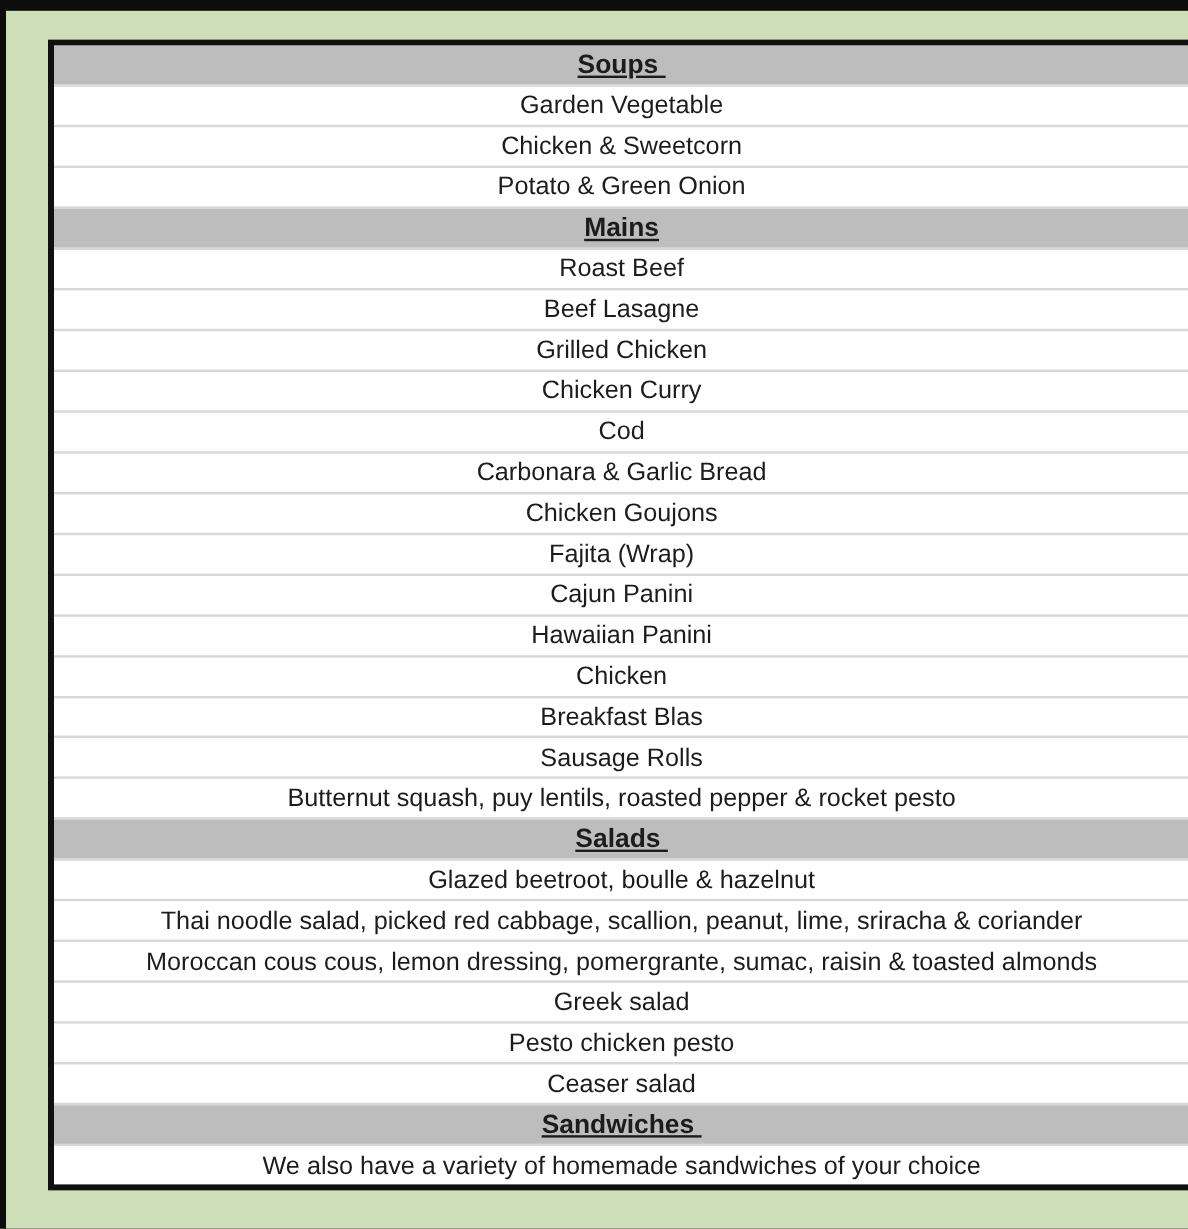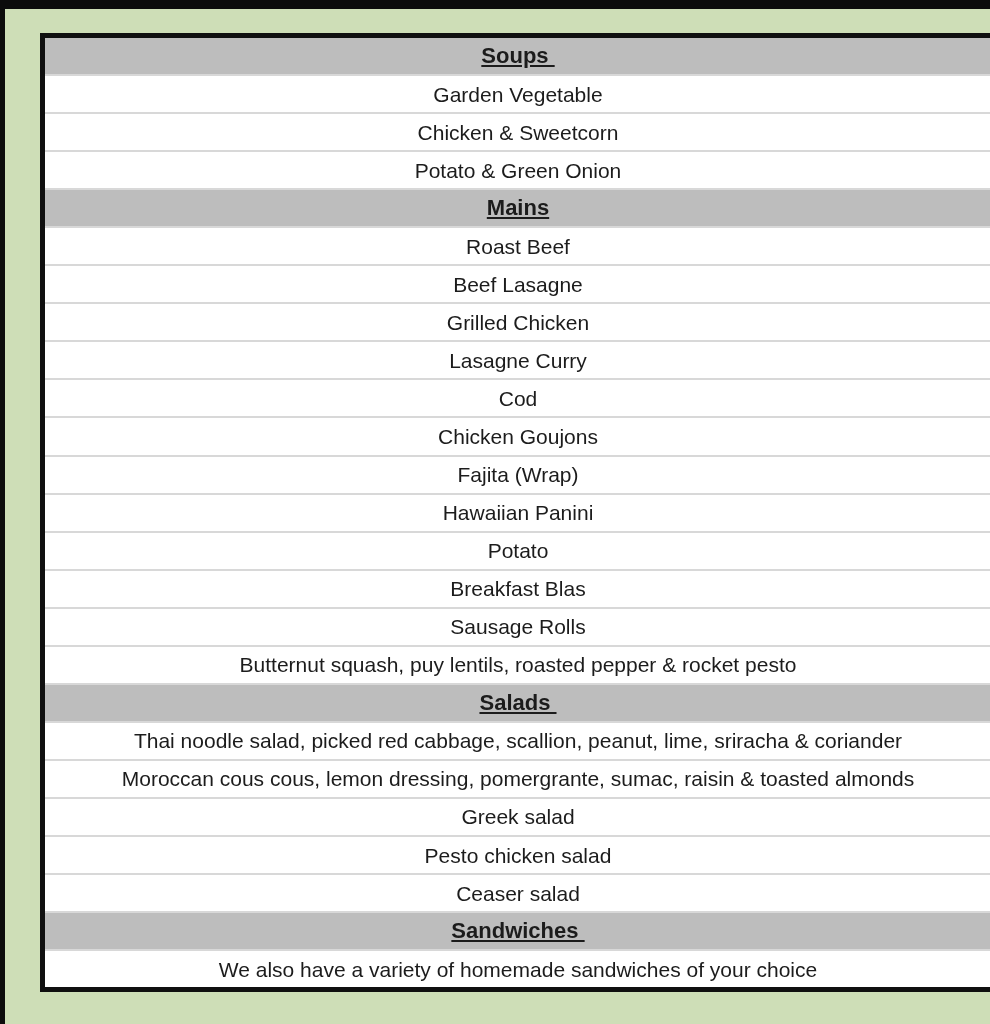--- a/index.html
+++ b/index.html
@@ -82,60 +82,69 @@
     <div class="row item">
       <span>Roast Beef</span>
     </div>
     <div class="row item">
       <span>Beef Lasagne</span>
     </div>
     <div class="row item">
       <span>Grilled Chicken</span>
     </div>
     <div class="row item">
-      <span>Lasagne Curry</span>
+      <span>Chicken Curry</span>
     </div>
     <div class="row item">
       <span>Cod</span>
+    </div>
+    <div class="row item">
+      <span>Carbonara &amp; Garlic Bread</span>
     </div>
     <div class="row item">
       <span>Chicken Goujons</span>
     </div>
     <div class="row item">
       <span>Fajita (Wrap)</span>
     </div>
     <div class="row item">
+      <span>Cajun Panini</span>
+    </div>
+    <div class="row item">
       <span>Hawaiian Panini</span>
     </div>
     <div class="row item">
-      <span>Potato</span>
+      <span>Chicken</span>
     </div>
     <div class="row item">
       <span>Breakfast Blas</span>
     </div>
     <div class="row item">
       <span>Sausage Rolls</span>
     </div>
     <div class="row item">
       <span>Butternut squash, puy lentils, roasted pepper &amp; rocket pesto</span>
     </div>
     <div class="row header">
       <span class="header-text">Salads </span>
     </div>
     <div class="row item">
+      <span>Glazed beetroot, boulle &amp; hazelnut</span>
+    </div>
+    <div class="row item">
       <span>Thai noodle salad, picked red cabbage, scallion, peanut, lime, sriracha &amp; coriander</span>
     </div>
     <div class="row item">
       <span>Moroccan cous cous, lemon dressing, pomergrante, sumac, raisin &amp; toasted almonds</span>
     </div>
     <div class="row item">
       <span>Greek salad</span>
     </div>
     <div class="row item">
-      <span>Pesto chicken salad</span>
+      <span>Pesto chicken pesto</span>
     </div>
     <div class="row item">
       <span>Ceaser salad</span>
     </div>
     <div class="row header">
       <span class="header-text">Sandwiches </span>
     </div>
     <div class="row item">
       <span>We also have a variety of homemade sandwiches of your choice</span>
     </div>

